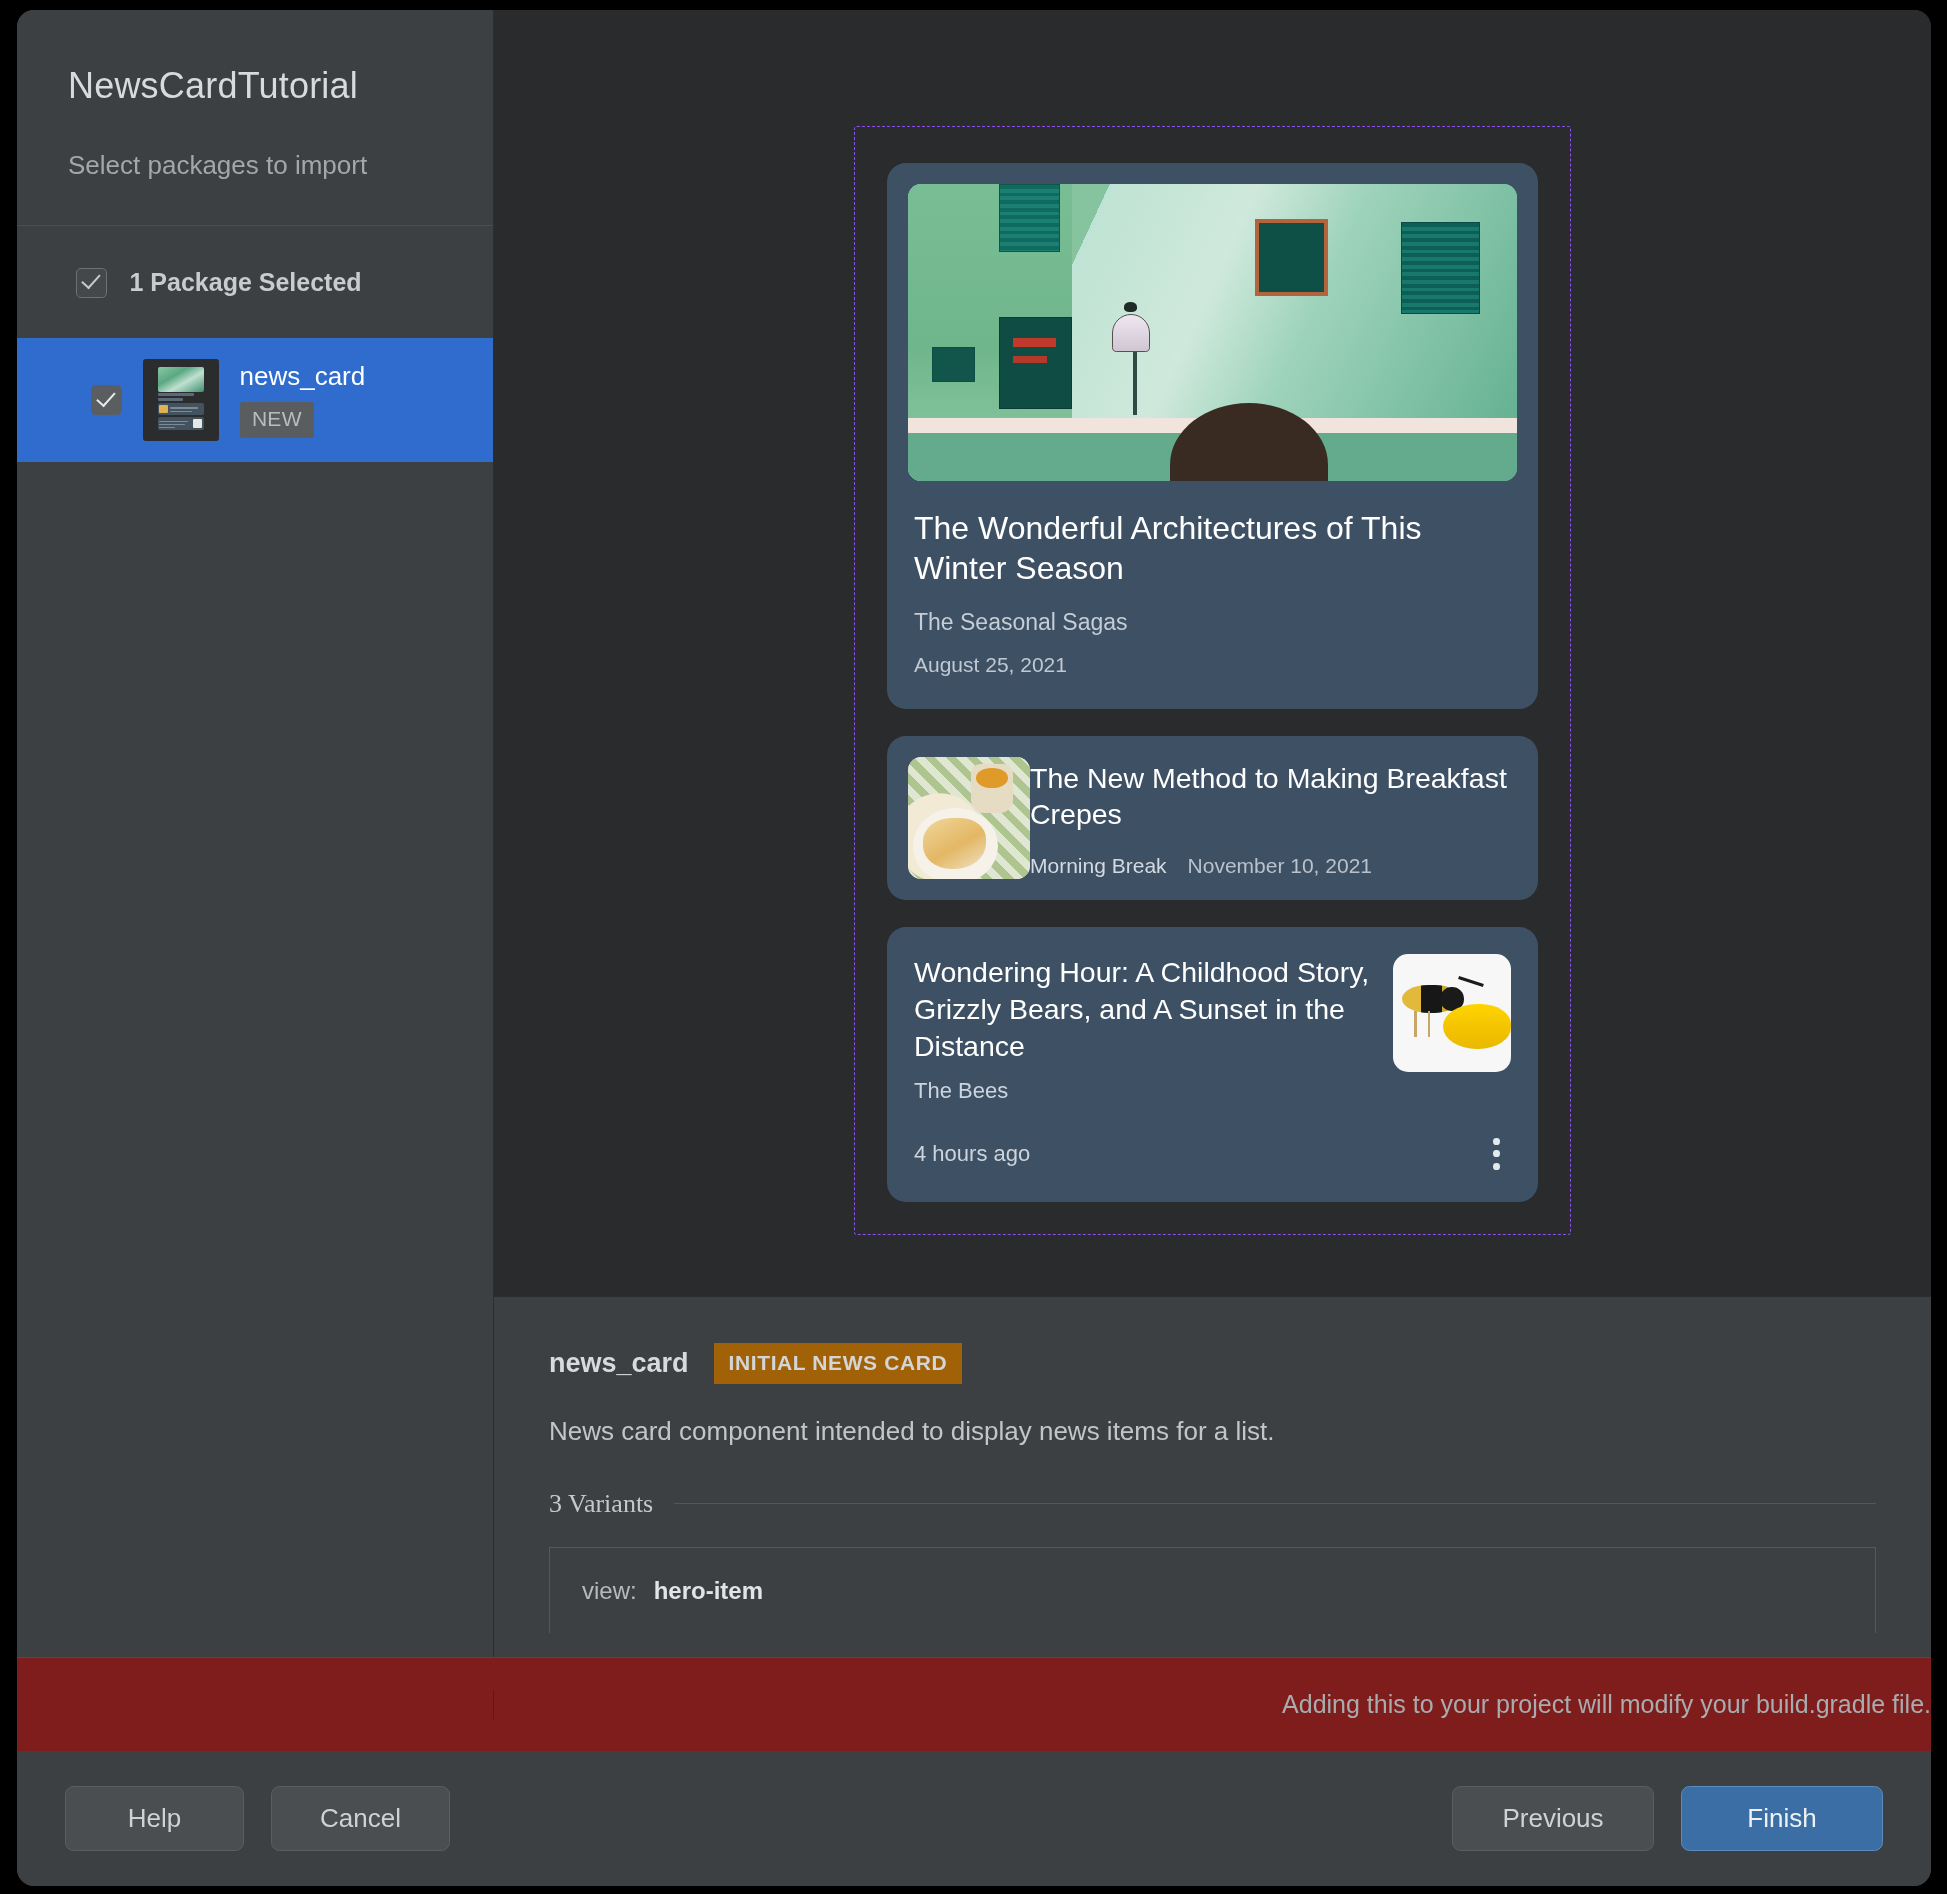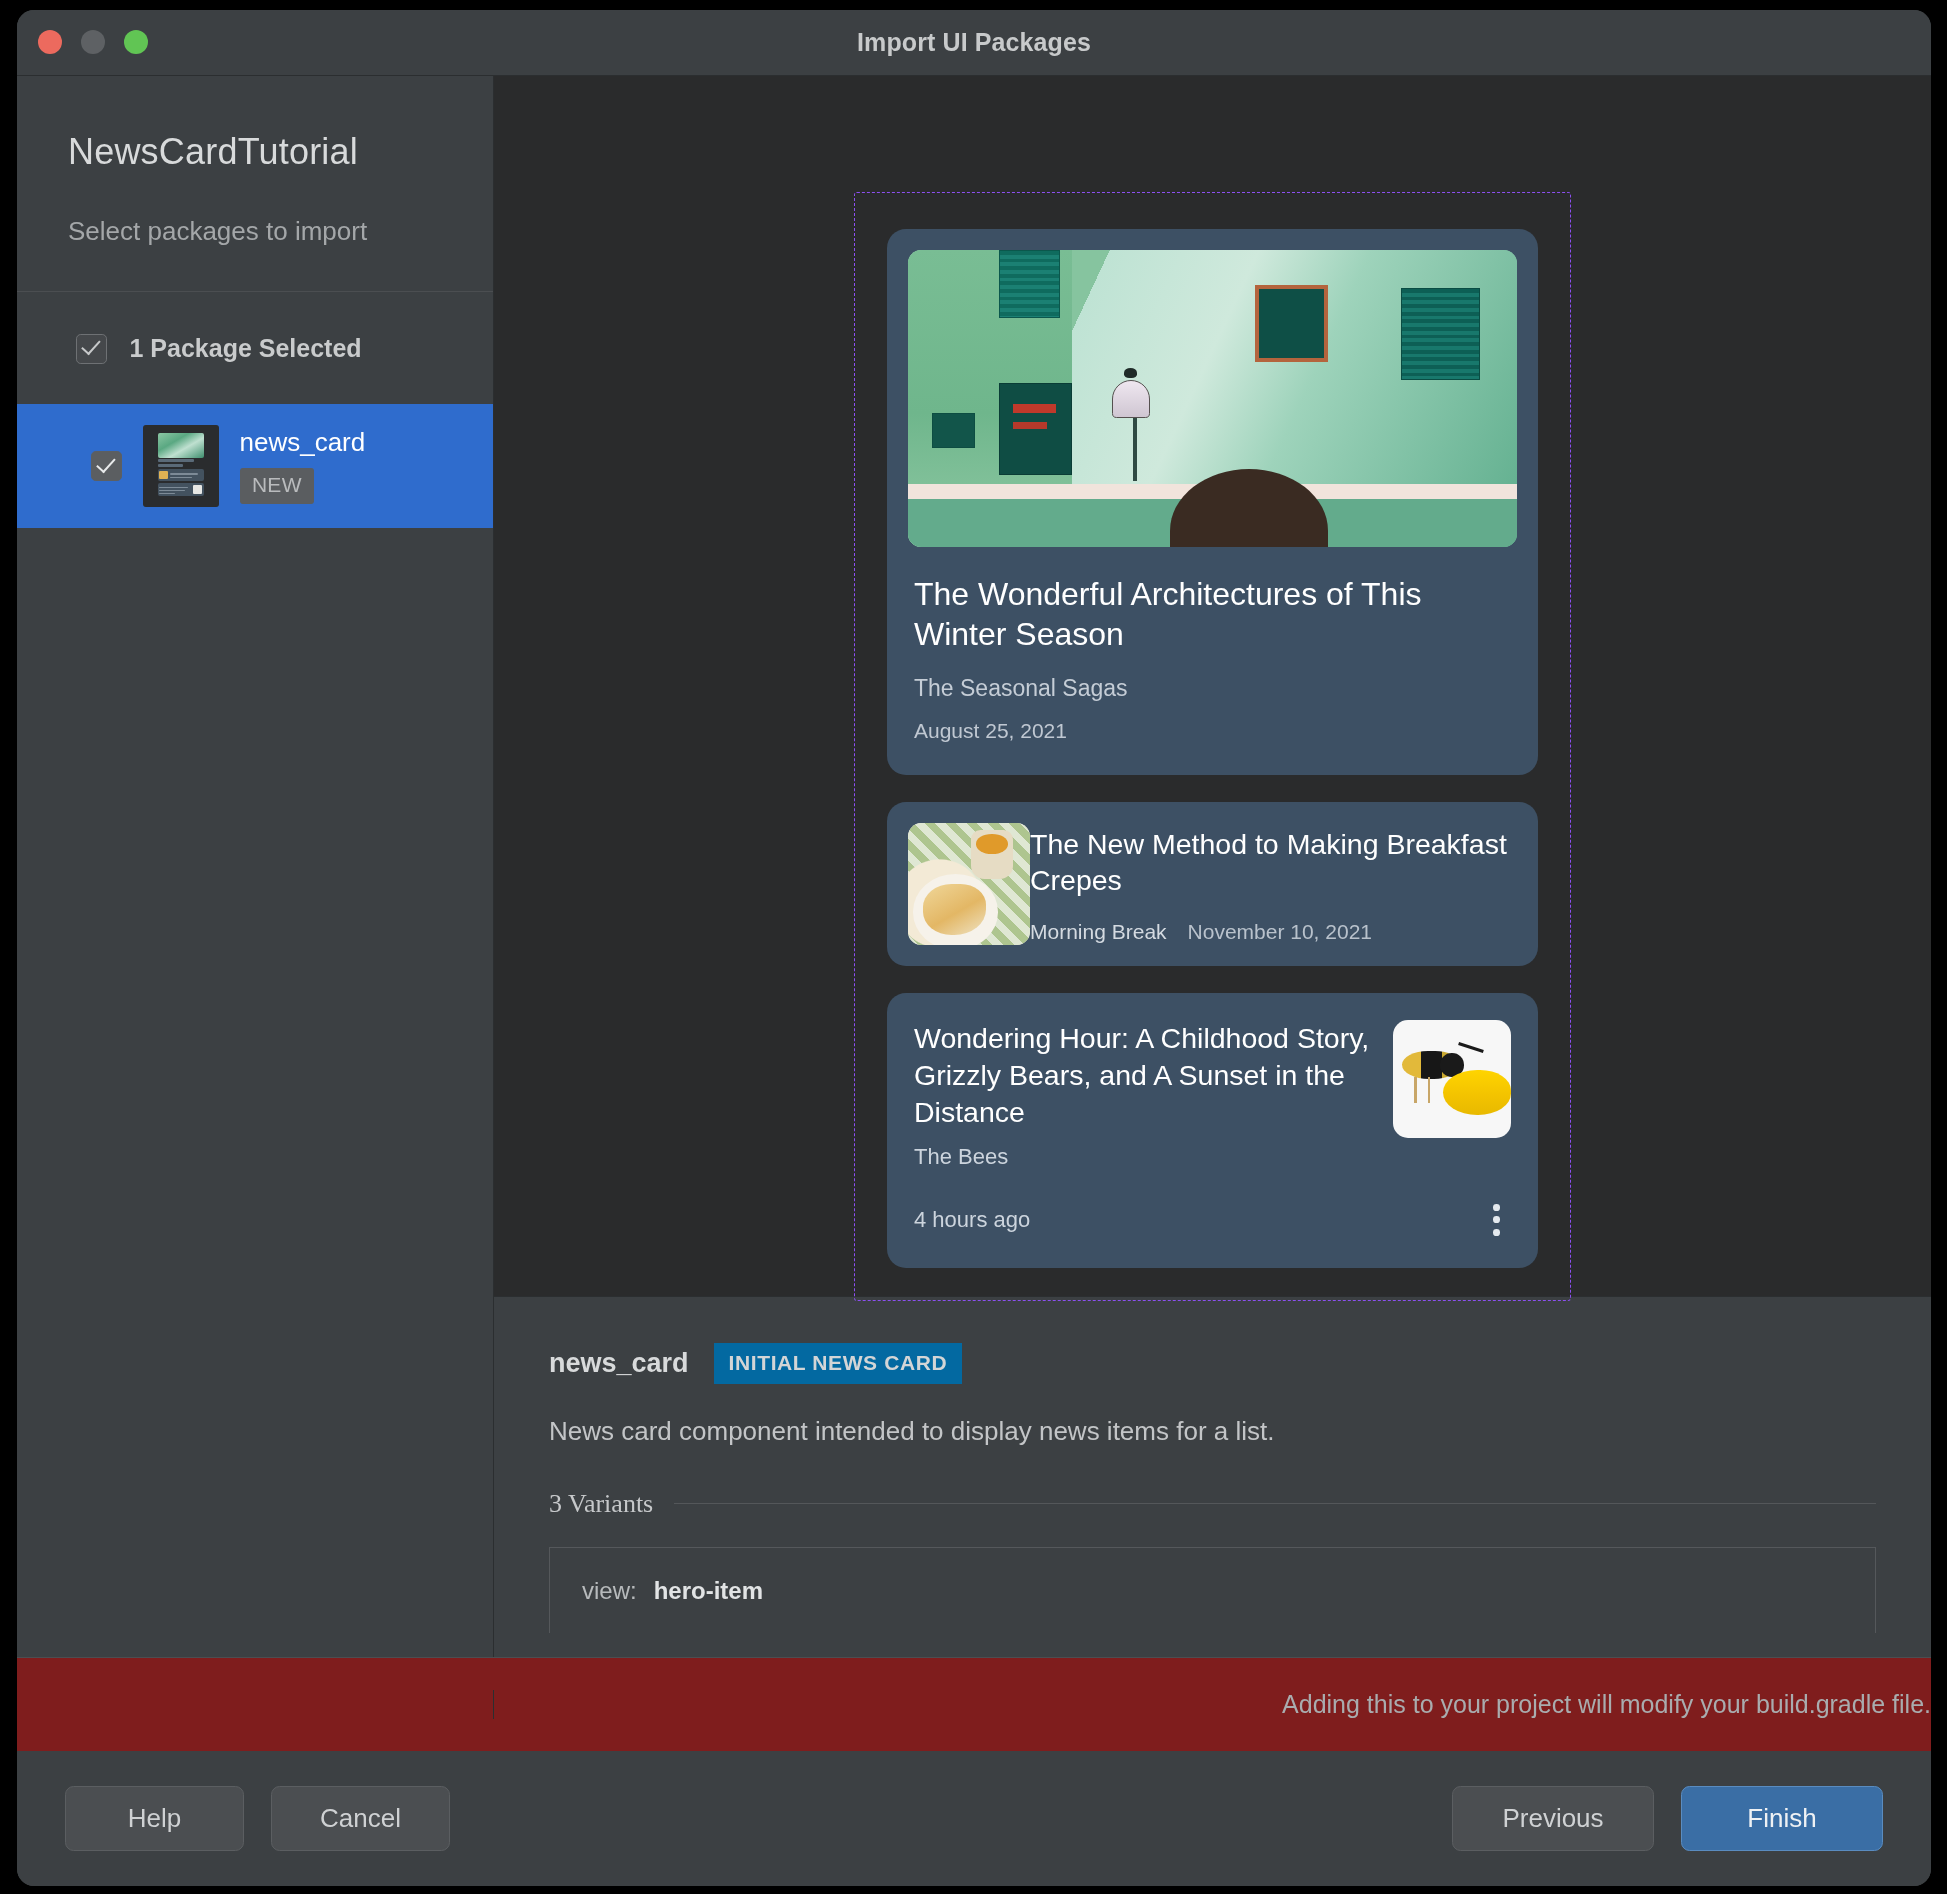--- a/index.html
+++ b/index.html
@@ -424,21 +424,21 @@
     align-items: center;
     gap: 25px;
     margin-bottom: 32px;
   }
   .details-name {
     font-size: 27px;
     font-weight: bold;
     color: #d8dadb;
   }
   .details-tag {
-    background: #0369a1;
+    background: #a16207;
     color: #d3d5d6;
     font-size: 21px;
     font-weight: bold;
     letter-spacing: 0.6px;
     padding: 8.6px 15px;
   }
   .details-desc {
     font-size: 26px;
     color: #c3c5c7;
     margin-bottom: 42px;
@@ -505,28 +505,20 @@
     border: 1.9px solid #5a8cc0;
     color: #eef1f4;
   }
   .btn.wide { width: 202px; }
 </style>
 </head>
 <body>
 
 <div class="window">
 
-  <div class="titlebar">
-    <div class="traffic">
-      <span class="dot red"></span>
-      <span class="dot yellow"></span>
-      <span class="dot green"></span>
-    </div>
-    <div class="titlebar-title">Import UI Packages</div>
-  </div>
 
   <div class="body-split">
 
     <div class="sidebar">
       <div class="sidebar-header">
         <div class="project-title">NewsCardTutorial</div>
         <div class="project-subtitle">Select packages to import</div>
       </div>
 
       <div class="select-all-row">

